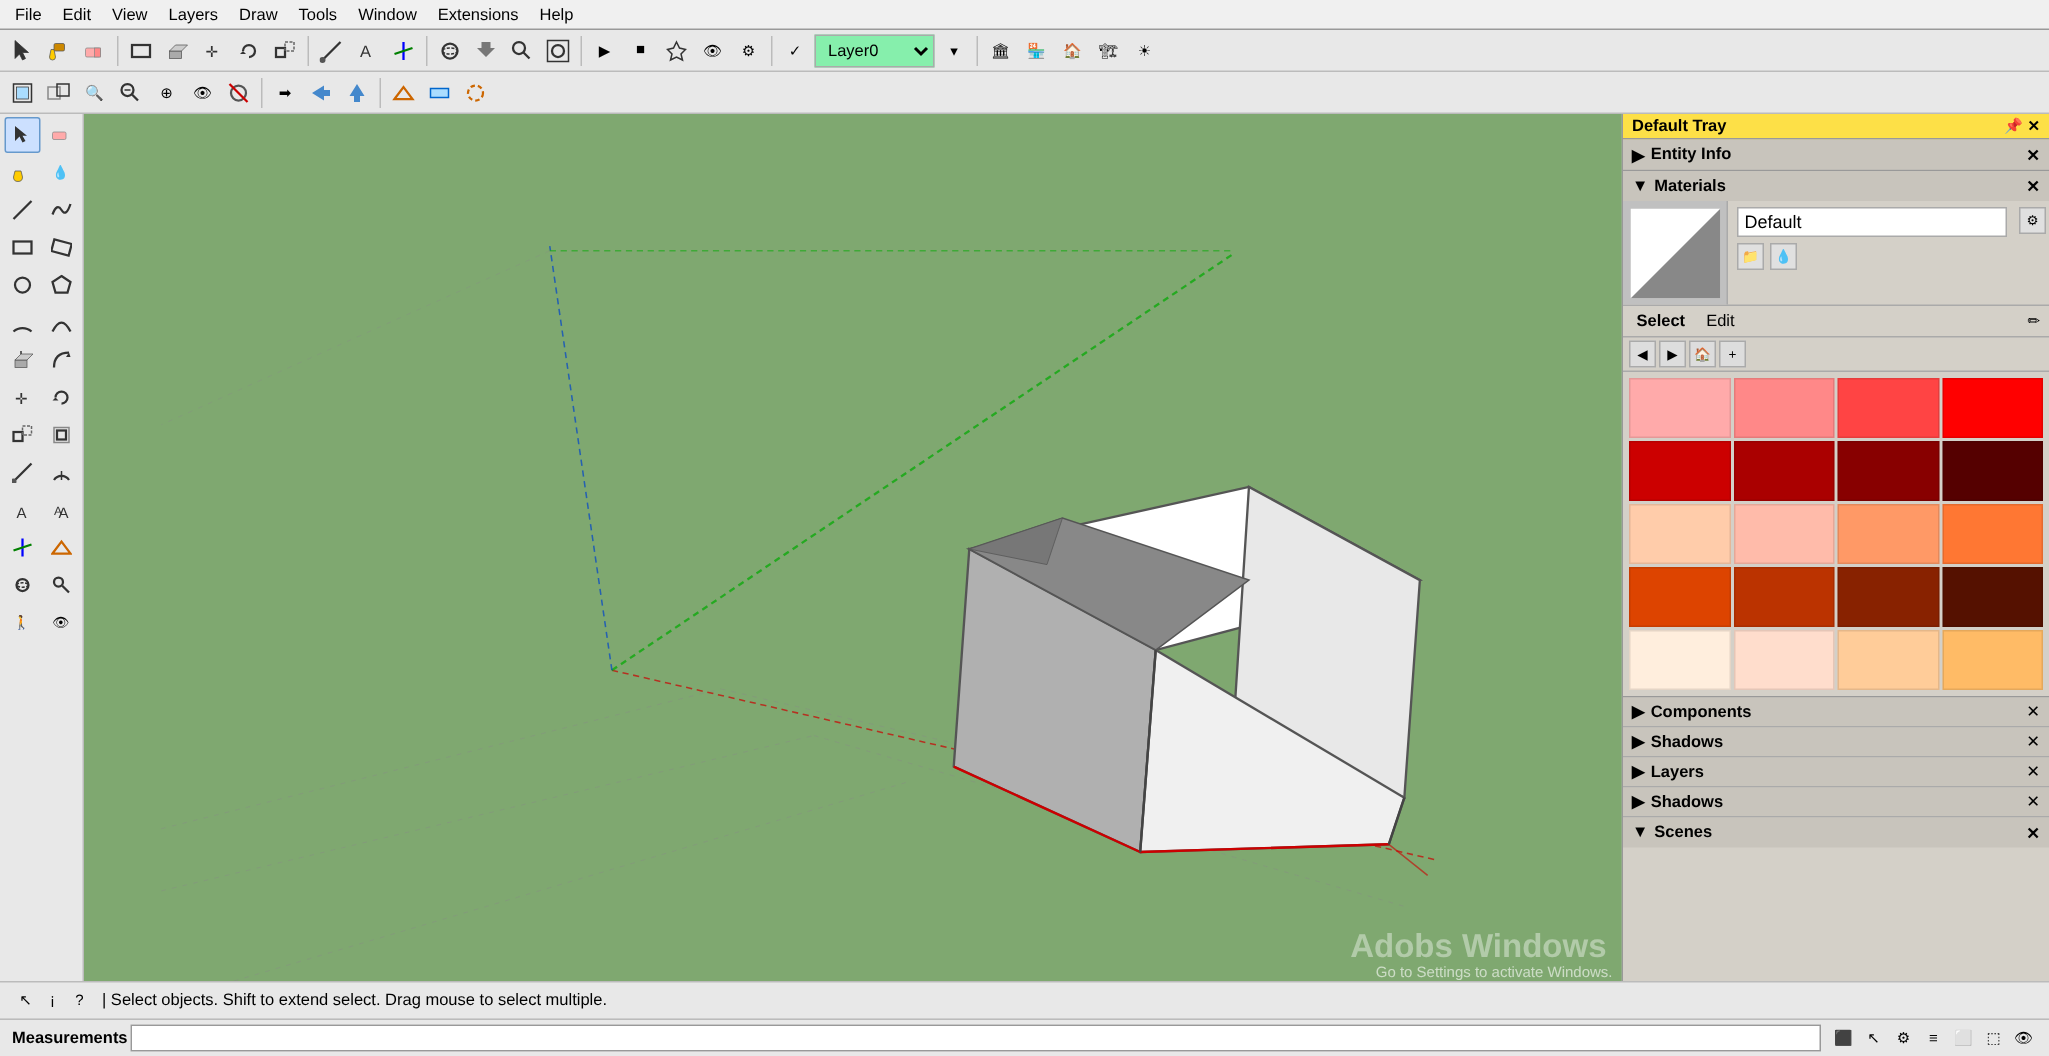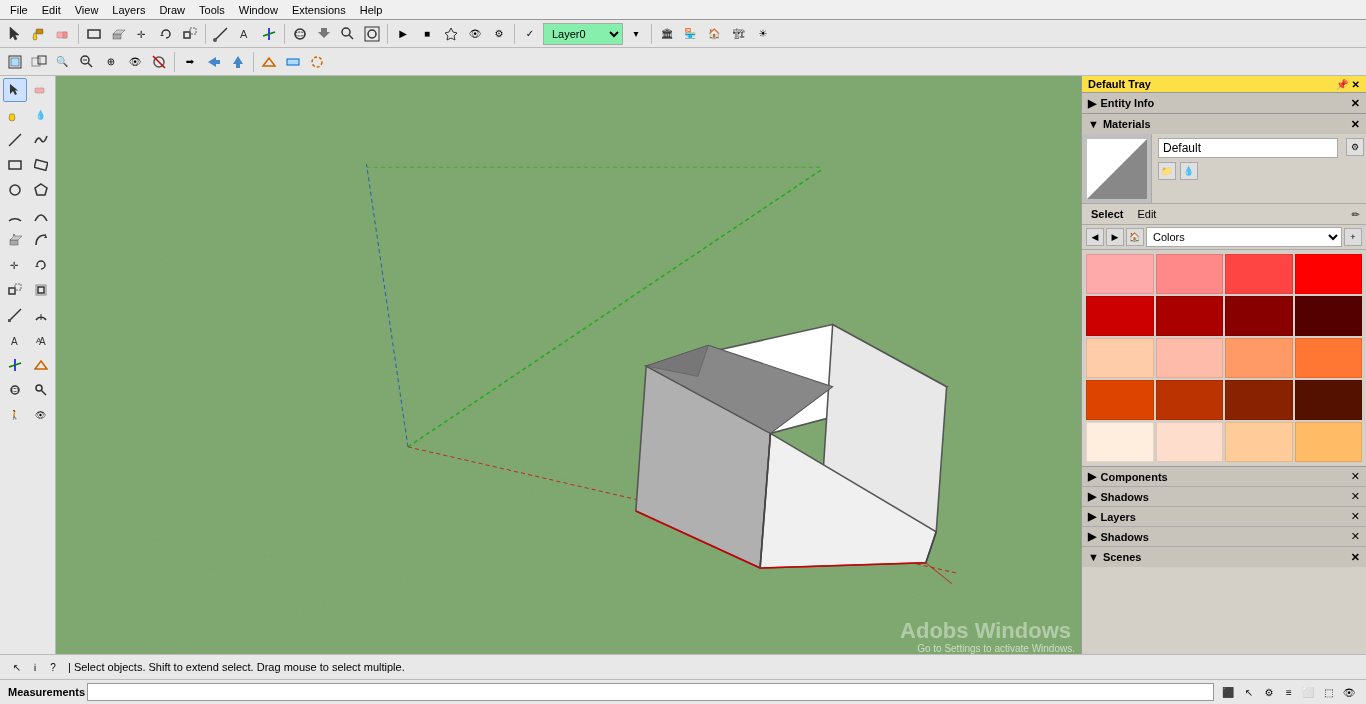--- a/index.html
+++ b/index.html
@@ -651,30 +651,20 @@
           <span class="mat-tab">Edit</span>
           <div class="mat-tab-icons">
             <span class="mat-tab-icon">✏</span>
           </div>
         </div>
 
         <div class="colors-bar">
           <div class="nav-btn">◀</div>
           <div class="nav-btn">▶</div>
           <div class="nav-btn">🏠</div>
-          <select class="colors-select">
-            <option>Colors</option>
-            <option>Brick and Cladding</option>
-            <option>Carpet and Textiles</option>
-            <option>Colors-Named</option>
-            <option>Metal</option>
-            <option>Stone</option>
-            <option>Tile</option>
-            <option>Wood</option>
-          </select>
           <div class="nav-btn">+</div>
         </div>
 
         <div style="position:relative;">
           <div class="swatches-area">
             <div class="swatch" style="background:#ffaaaa;"></div>
             <div class="swatch" style="background:#ff8888;"></div>
             <div class="swatch" style="background:#ff4444;"></div>
             <div class="swatch" style="background:#ff0000;"></div>
             <div class="swatch" style="background:#cc0000;"></div>

